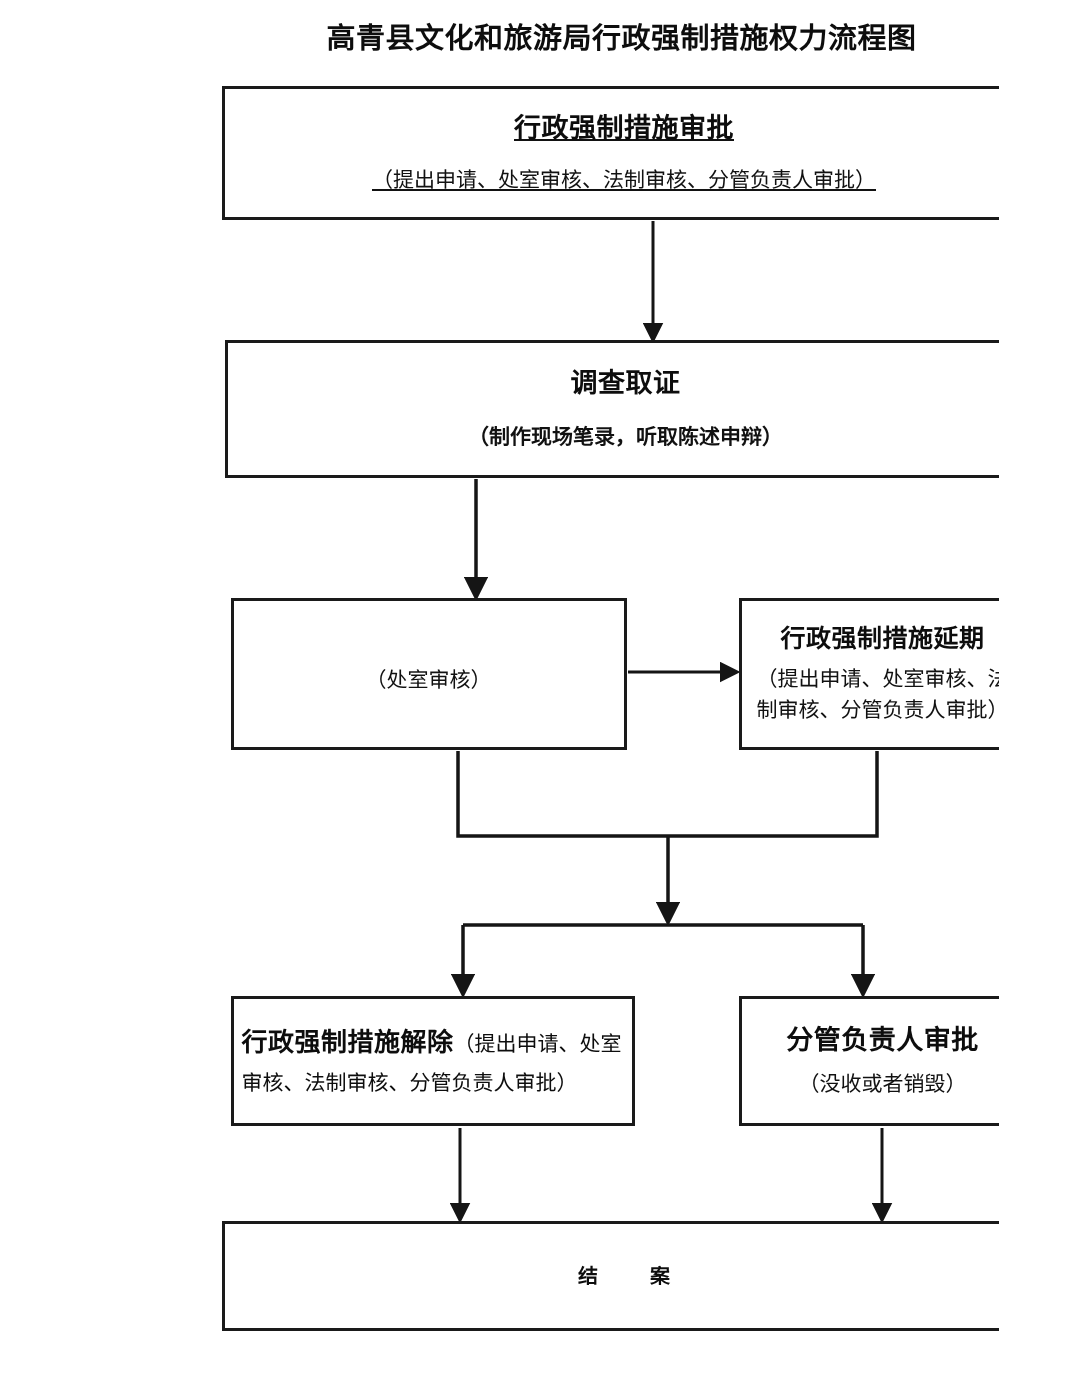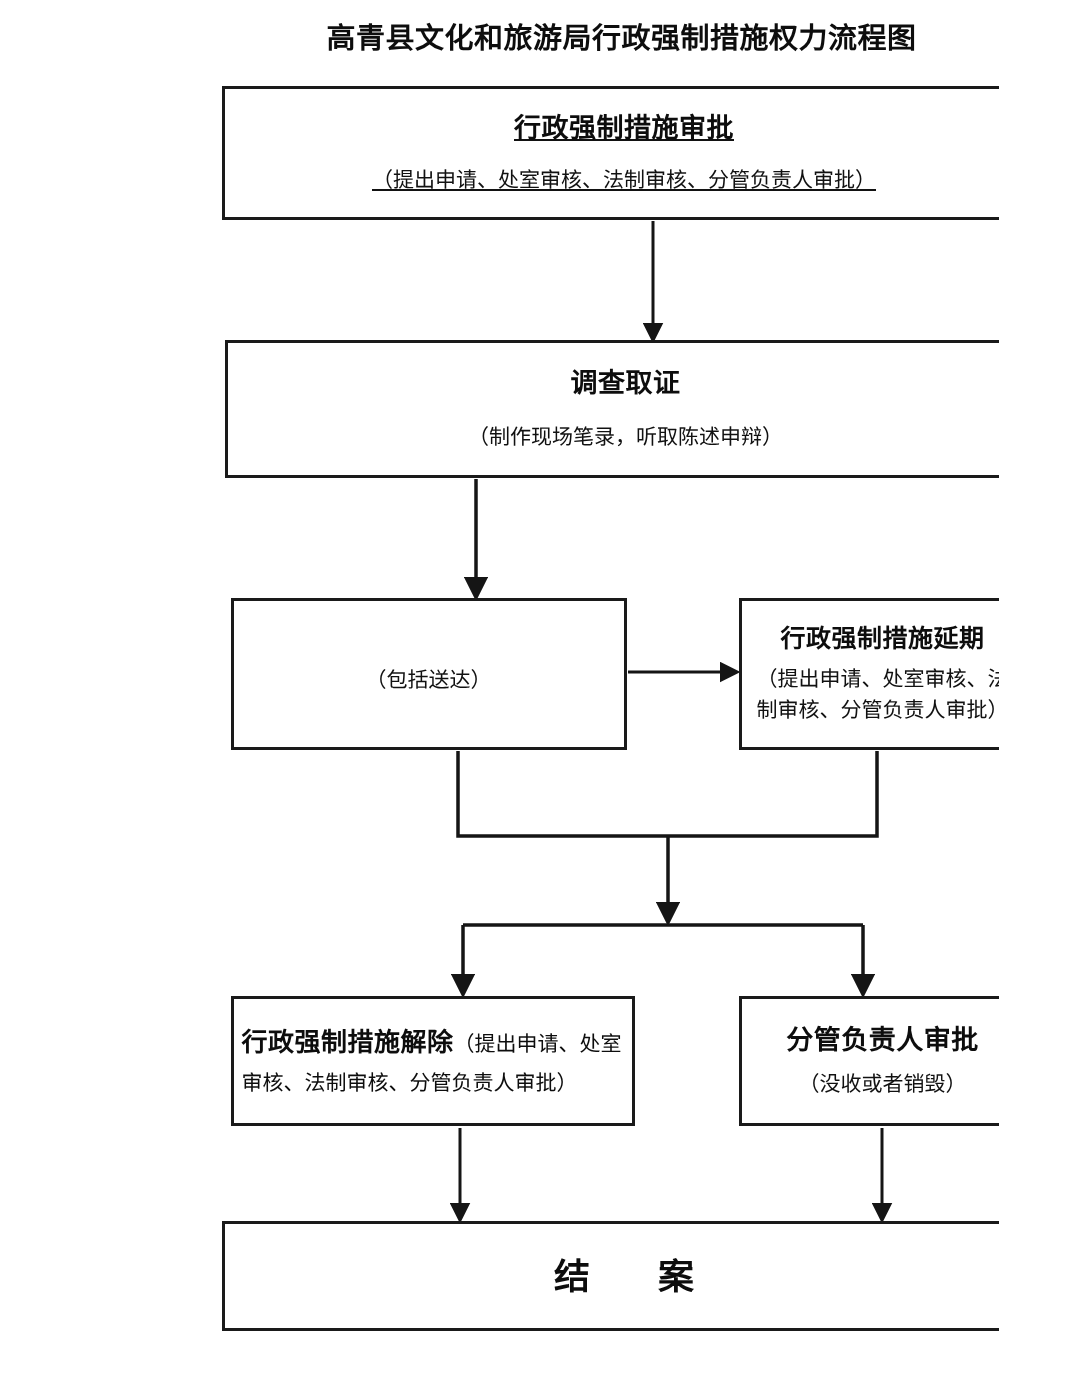--- a/index.html
+++ b/index.html
@@ -62,21 +62,21 @@
     font-weight: normal;
     line-height: 1.3;
     color: #111111;
     margin-top: 14px;
   }
   
   #node-approval { left: 140px; top: 86px; width: 805px; height: 134px; text-decoration: underline; }
   #node-approval .node-sub { margin-top: 20px; }
 
   #node-investigate { left: 143px; top: 340px; width: 802px; height: 138px; }
-  #node-investigate .node-sub { margin-top: 22px; }
+  #node-investigate .node-sub { margin-top: 22px; font-weight: bold; }
 
   #node-decision { left: 149px; top: 598px; width: 396px; height: 152px; }
   #node-decision .node-sub { margin-top: 12px; }
 
   #node-extension { left: 657px; top: 598px; width: 288px; height: 152px; padding: 6px 12px; justify-content: center; }
   #node-extension .node-title { font-size: 25px; }
   #node-extension .node-sub {
     font-size: 21px;
     margin-top: 10px;
     line-height: 1.45;
@@ -96,21 +96,21 @@
   }
   #node-release .mixed .light {
     font-size: 21px;
     font-weight: normal;
   }
 
   #node-followup { left: 657px; top: 996px; width: 288px; height: 130px; }
   #node-followup .node-sub { margin-top: 12px; }
 
   #node-close { left: 140px; top: 1221px; width: 805px; height: 110px; }
-  #node-close .node-title { letter-spacing: 16px; text-indent: 16px; font-size: 36px; }
+  #node-close .node-title { letter-spacing: 16px; text-indent: 16px; font-size: 20px; }
 </style>
 </head>
 <body>
 
 <div id="page">
 
   <div class="chart-title">高青县文化和旅游局行政强制措施权力流程图</div>
 
   <svg id="flow-svg" viewBox="0 0 1080 1397" xmlns="http://www.w3.org/2000/svg">
     <defs>
@@ -146,21 +146,21 @@
     <div class="node-title">行政强制措施审批</div>
     <div class="node-sub">（提出申请、处室审核、法制审核、分管负责人审批）</div>
   </div>
 
   <div class="node" id="node-investigate">
     <div class="node-title">调查取证</div>
     <div class="node-sub">（制作现场笔录，听取陈述申辩）</div>
   </div>
 
   <div class="node" id="node-decision">
-    <div class="node-sub">（包括送达）</div>
+    <div class="node-sub">（处室审核）</div>
   </div>
 
   <div class="node" id="node-extension">
     <div class="node-title">行政强制措施延期</div>
     <div class="node-sub">（提出申请、处室审核、法制审核、分管负责人审批）</div>
   </div>
 
   <div class="node" id="node-release">
     <div class="mixed">
       <span class="strong">行政强制措施解除</span><span class="light">（提出申请、处室审核、法制审核、分管负责人审批）</span>

